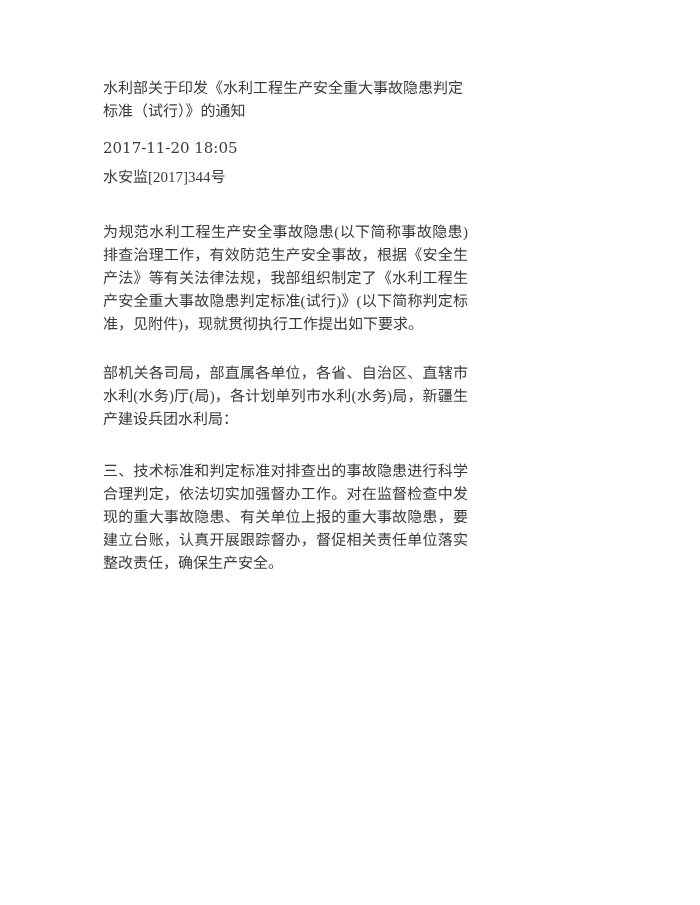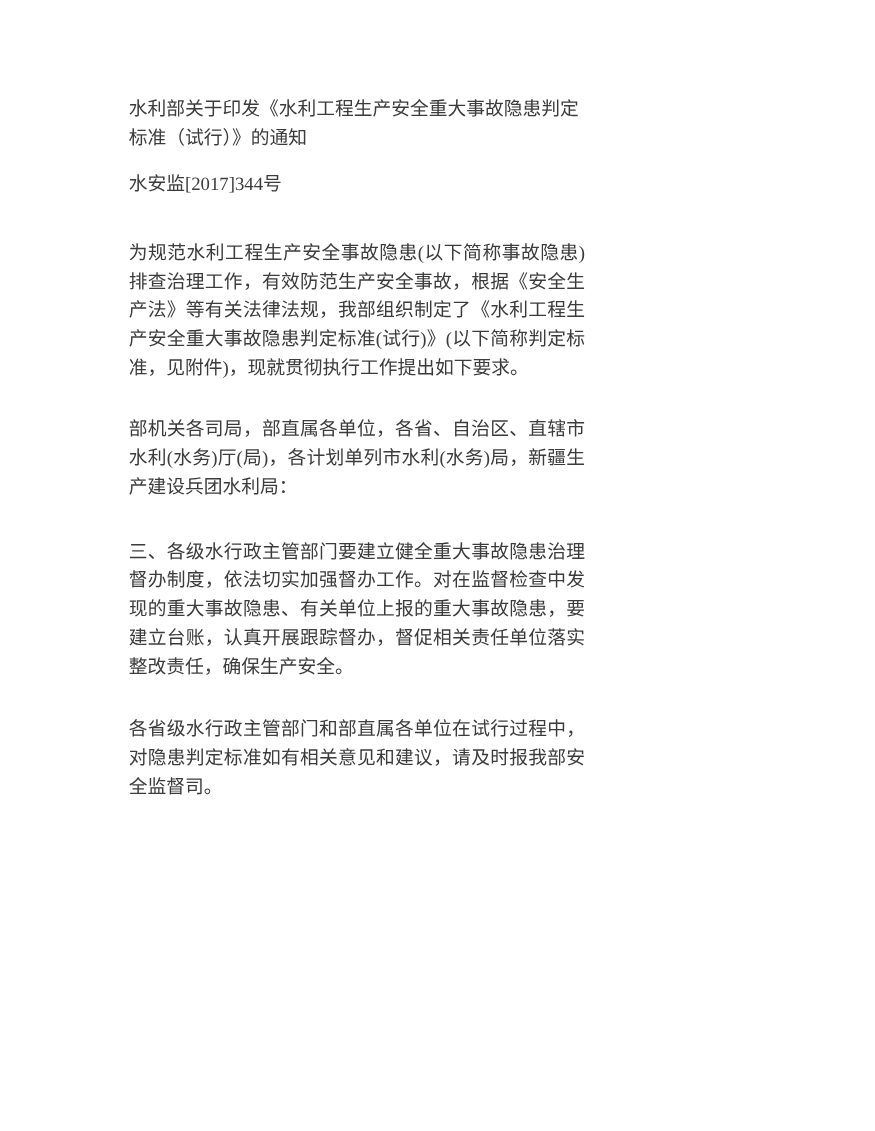--- a/index.html
+++ b/index.html
@@ -41,26 +41,26 @@
   .para-3 { margin-bottom: 27px; }
   .para-4 { margin-bottom: 0; }
 </style>
 </head>
 <body>
 
 <div class="page">
 
   <h1 class="doc-title">水利部关于印发《水利工程生产安全重大事故隐患判定标准（试行）》的通知</h1>
 
+  <p class="doc-meta doc-date">2017-11-20 18:05</p>
 
   <p class="doc-meta doc-number">水安监[2017]344号</p>
 
   <p class="doc-para para-0">为规范水利工程生产安全事故隐患(以下简称事故隐患)排查治理工作，有效防范生产安全事故，根据《安全生产法》等有关法律法规，我部组织制定了《水利工程生产安全重大事故隐患判定标准(试行)》(以下简称判定标准，见附件)，现就贯彻执行工作提出如下要求。</p>
 
   <p class="doc-para doc-addressee">部机关各司局，部直属各单位，各省、自治区、直辖市水利(水务)厅(局)，各计划单列市水利(水务)局，新疆生产建设兵团水利局：</p>
 
 
 
-  <p class="doc-para para-3">三、各级水行政主管部门要建立健全重大事故隐患治理督办制度，依法切实加强督办工作。对在监督检查中发现的重大事故隐患、有关单位上报的重大事故隐患，要建立台账，认真开展跟踪督办，督促相关责任单位落实整改责任，确保生产安全。</p>
+  <p class="doc-para para-3">三、技术标准和判定标准对排查出的事故隐患进行科学合理判定，依法切实加强督办工作。对在监督检查中发现的重大事故隐患、有关单位上报的重大事故隐患，要建立台账，认真开展跟踪督办，督促相关责任单位落实整改责任，确保生产安全。</p>
 
-  <p class="doc-para para-4">各省级水行政主管部门和部直属各单位在试行过程中，对隐患判定标准如有相关意见和建议，请及时报我部安全监督司。</p>
 
 </div>
 
 </body></html>

